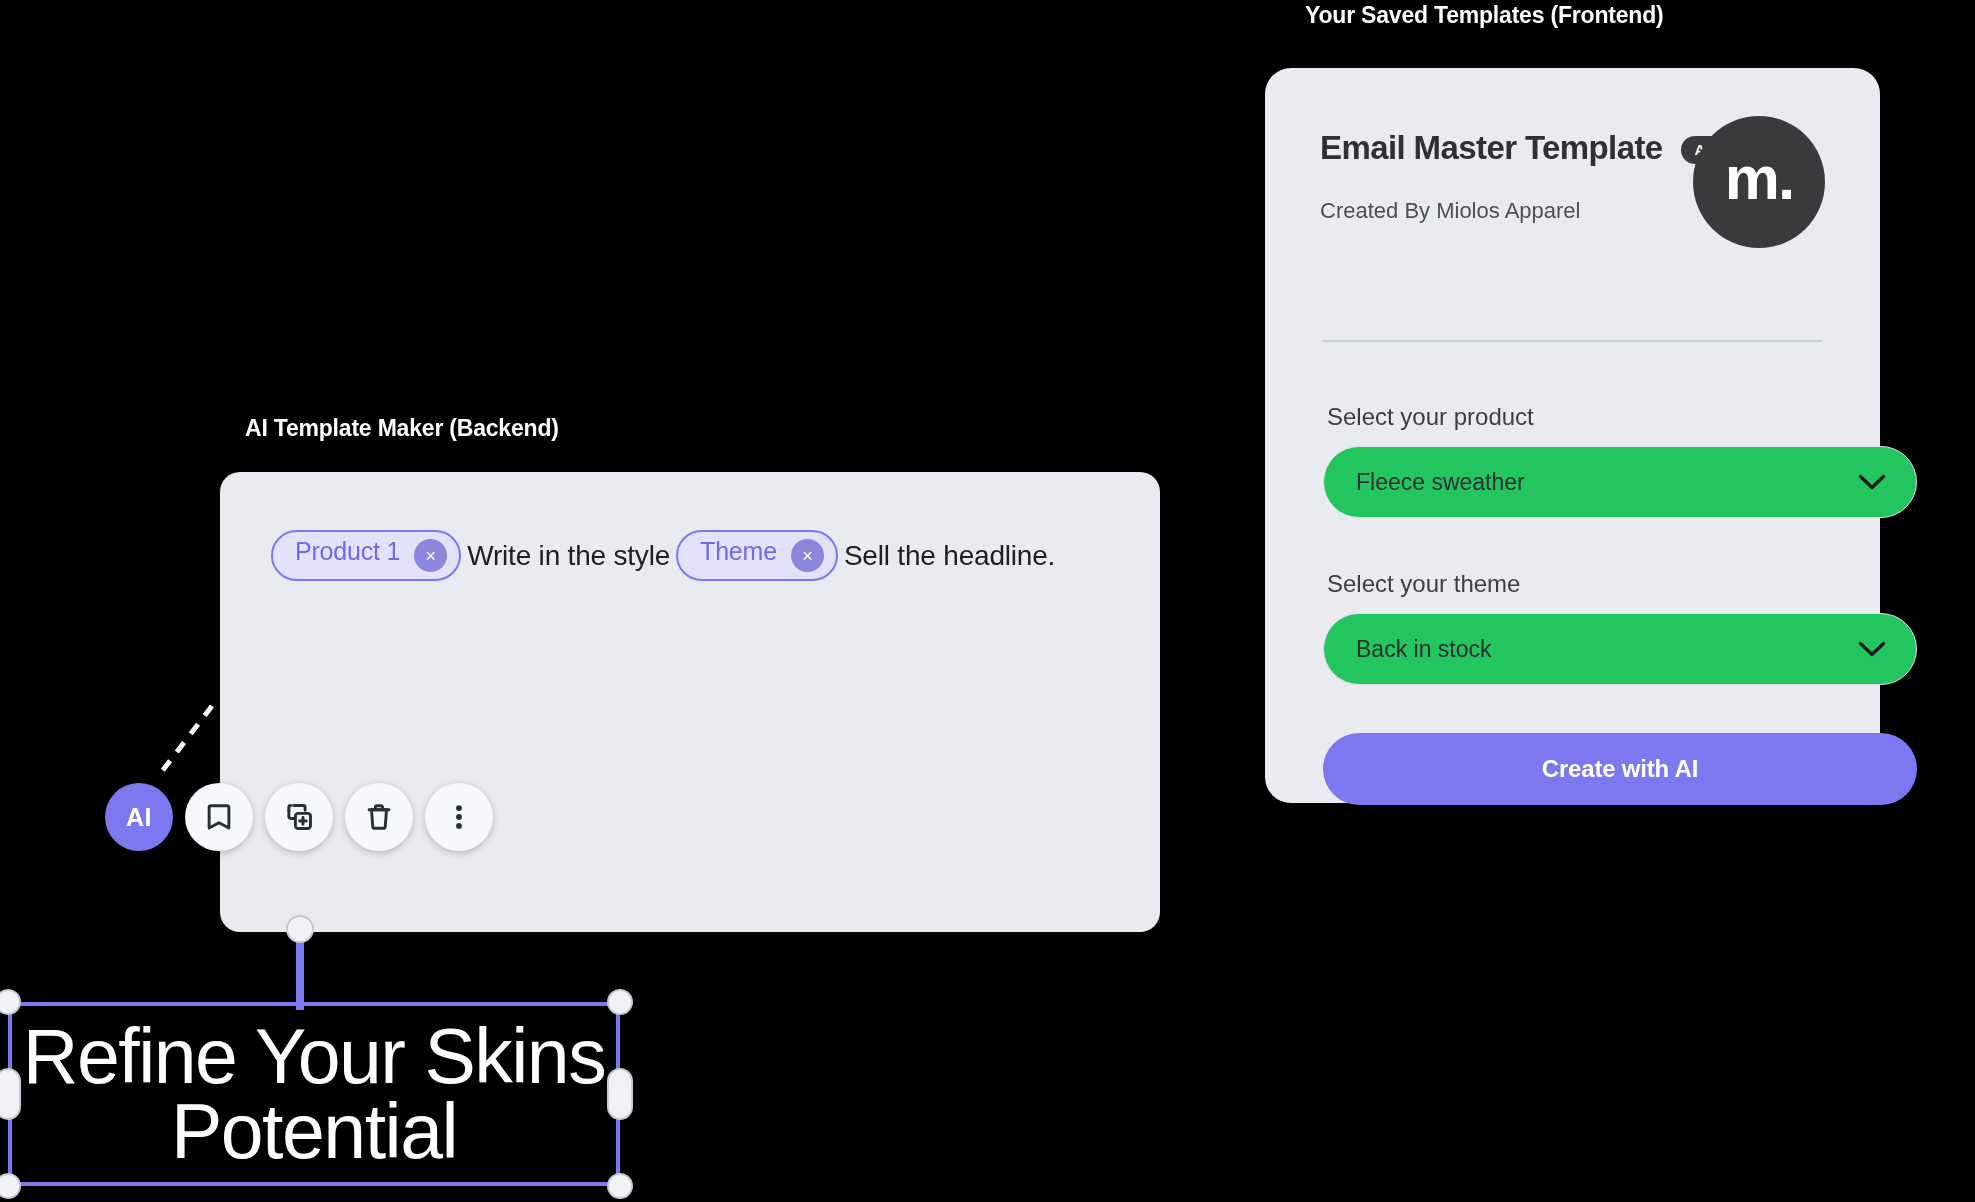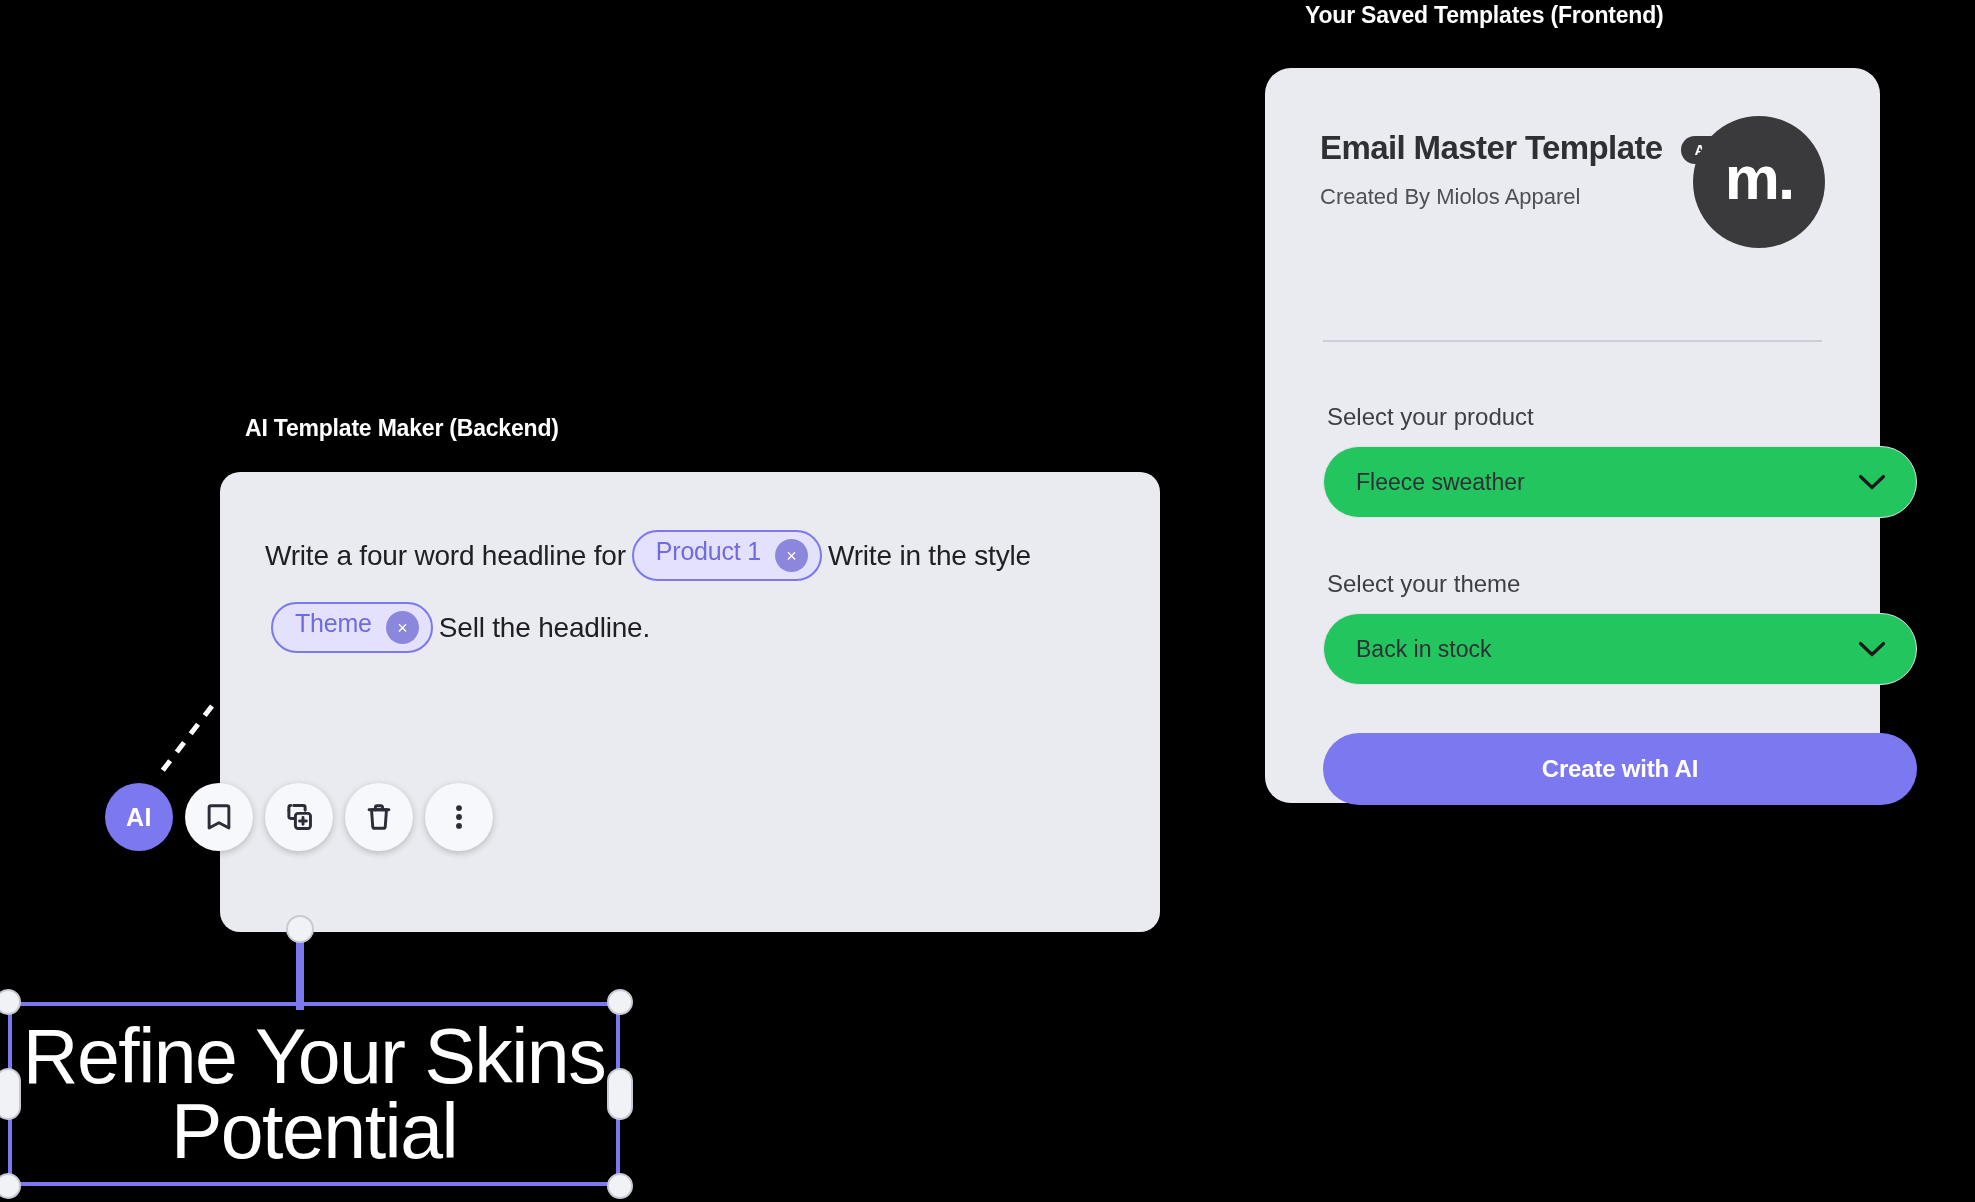--- a/index.html
+++ b/index.html
@@ -60,20 +60,21 @@
     font-size: 33px;
     font-weight: bold;
     color: #2f3034;
     letter-spacing: -0.6px;
     line-height: 1.1;
     white-space: nowrap;
   }
   #fe-subtitle {
     font-size: 22px;
     color: #4d4f55;
+    margin-top: 14px;
     white-space: nowrap;
   }
   #fe-ai-badge {
     margin-left: 18px;
     margin-top: 6px;
     background: #3a3a3c;
     color: #ffffff;
     font-size: 15px;
     font-weight: bold;
     letter-spacing: 0.4px;
@@ -365,21 +366,21 @@
           </svg>
       </span>
     </div>
 
     <button id="fe-create-btn">Create with AI</button>
   </div>
 
   <div class="section-label" id="label-backend">AI Template Maker (Backend)</div>
 
   <div class="card" id="backend-card">
-    <div id="be-prompt"><span>Write a four word headline for</span><span class="chip">
+    <div id="be-prompt"><span class="chip">
           <span class="chip-label">Product 1</span>
           <span class="chip-x">×</span>
         </span><span>Write in the style</span><span class="chip">
           <span class="chip-label">Theme</span>
           <span class="chip-x">×</span>
         </span><span>Sell the headline.</span></div>
   </div>
 
   <svg id="dash-pointer" viewBox="0 0 70 80">
     <line x1="62" y1="6" x2="10" y2="74"></line>

